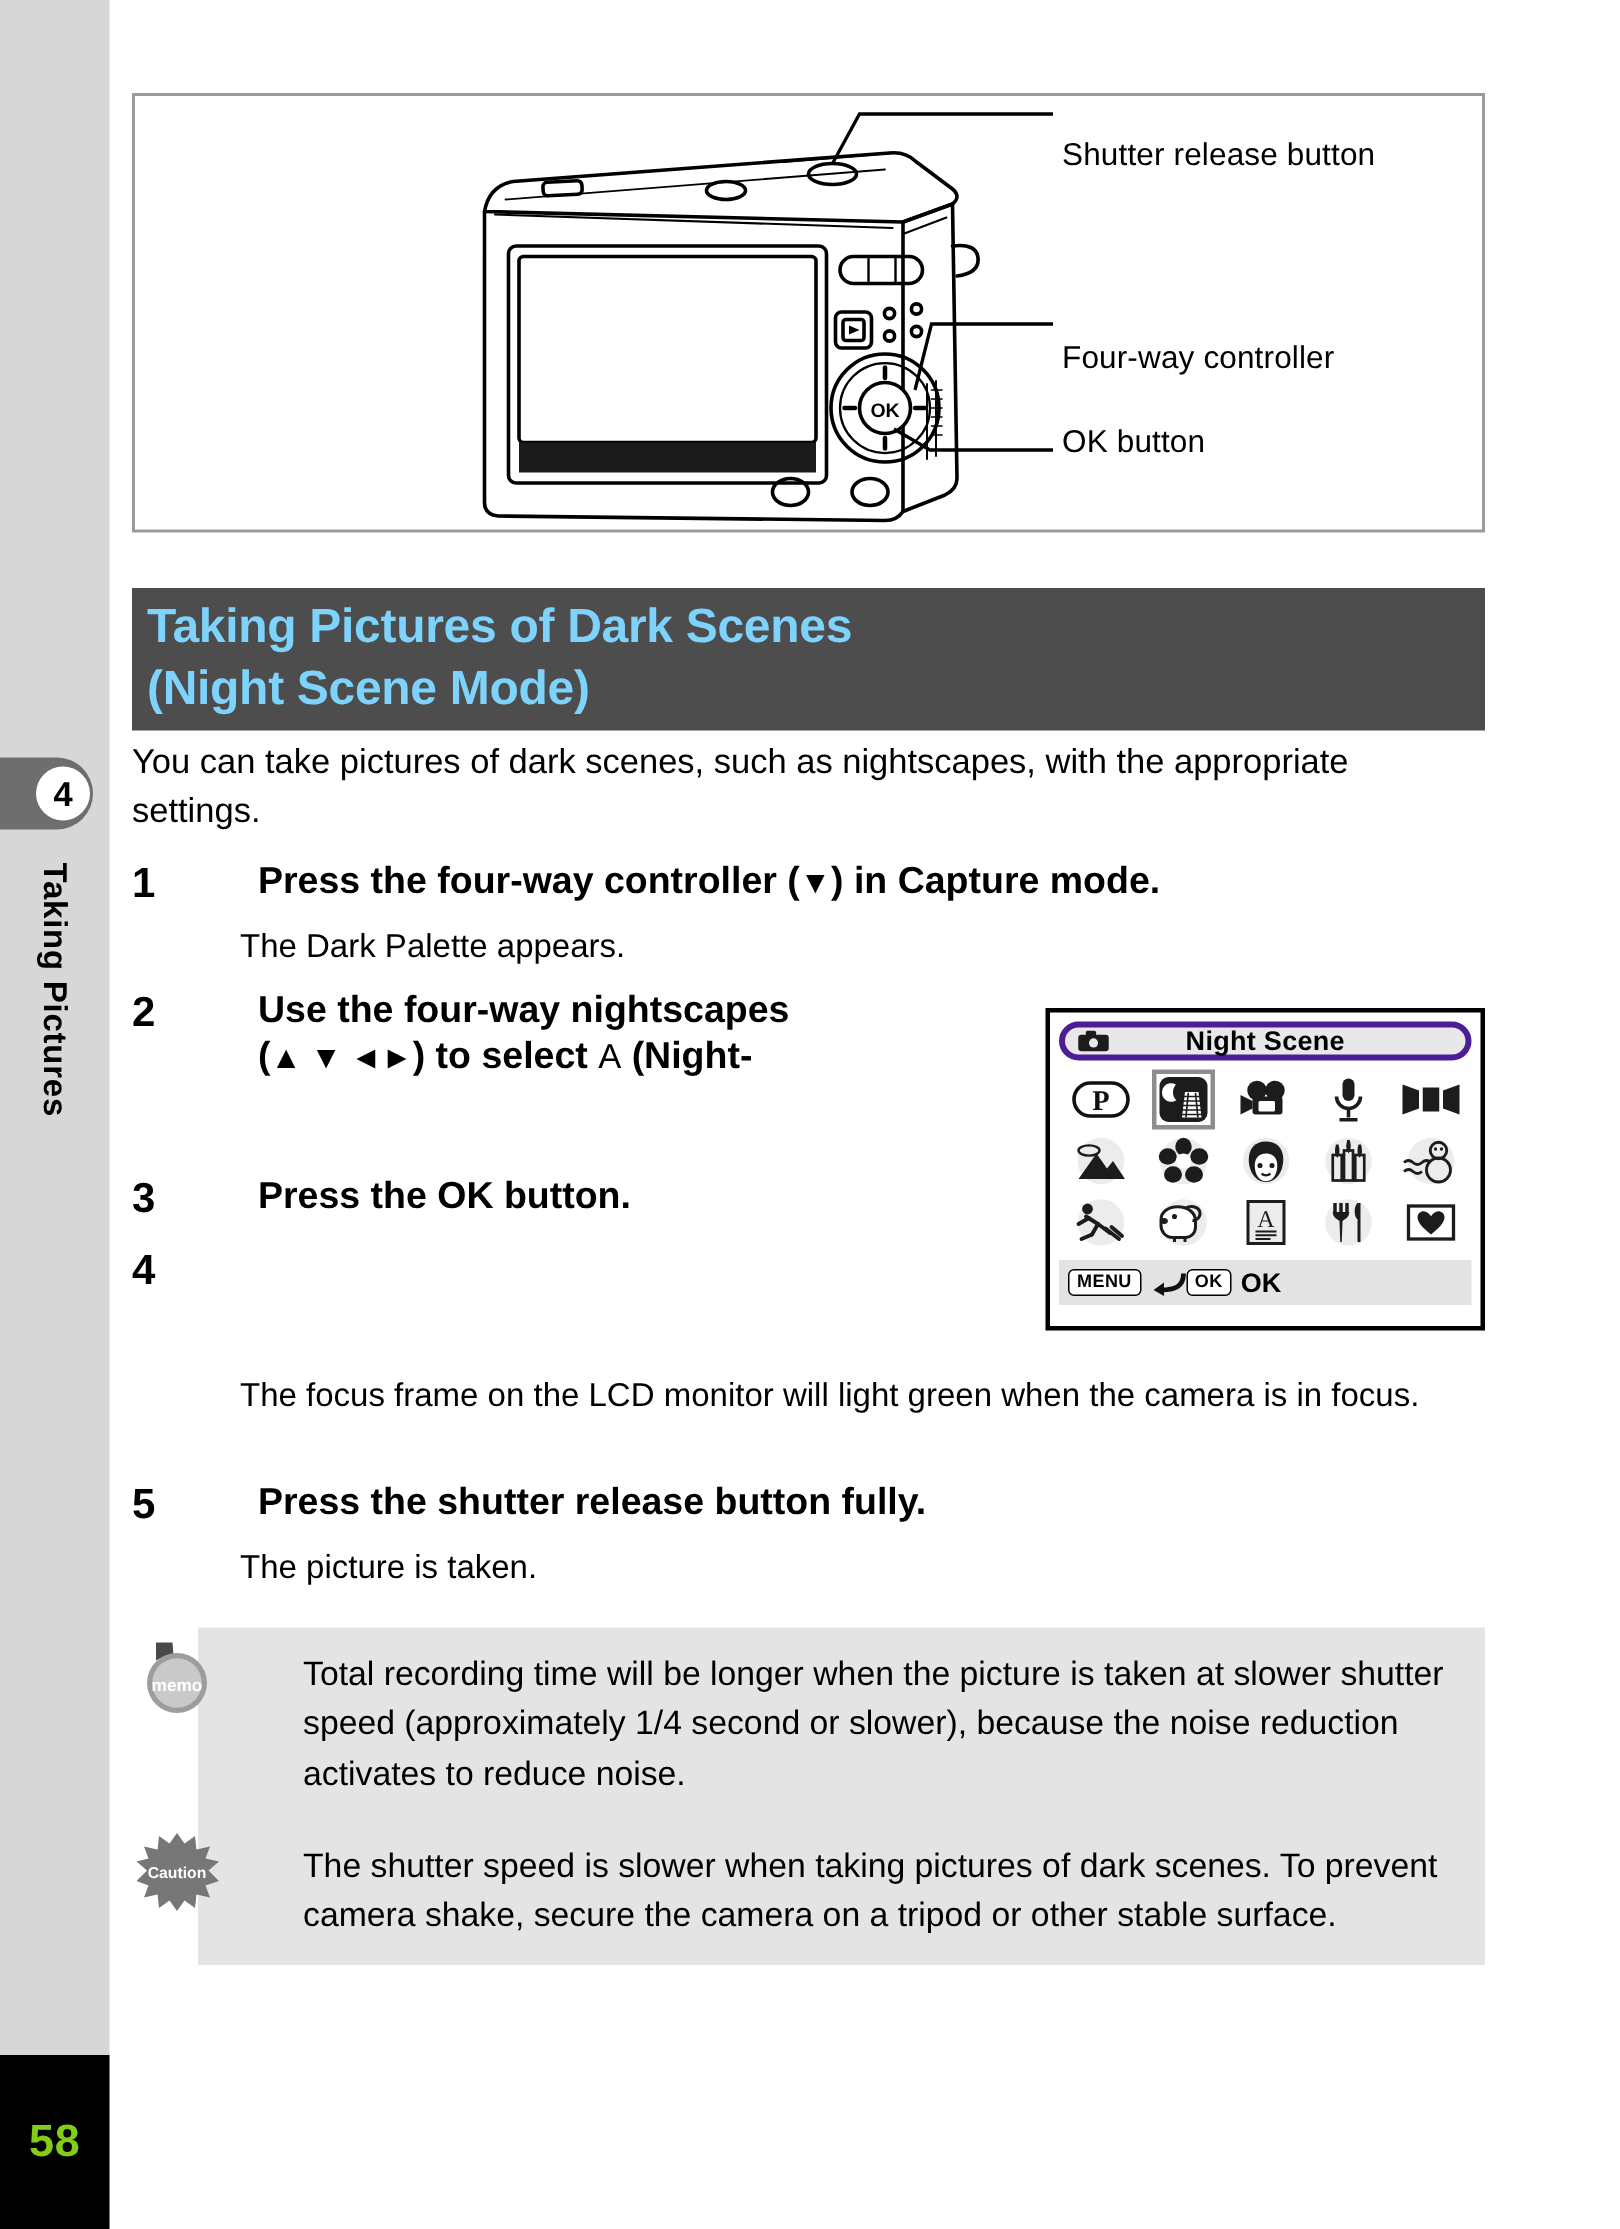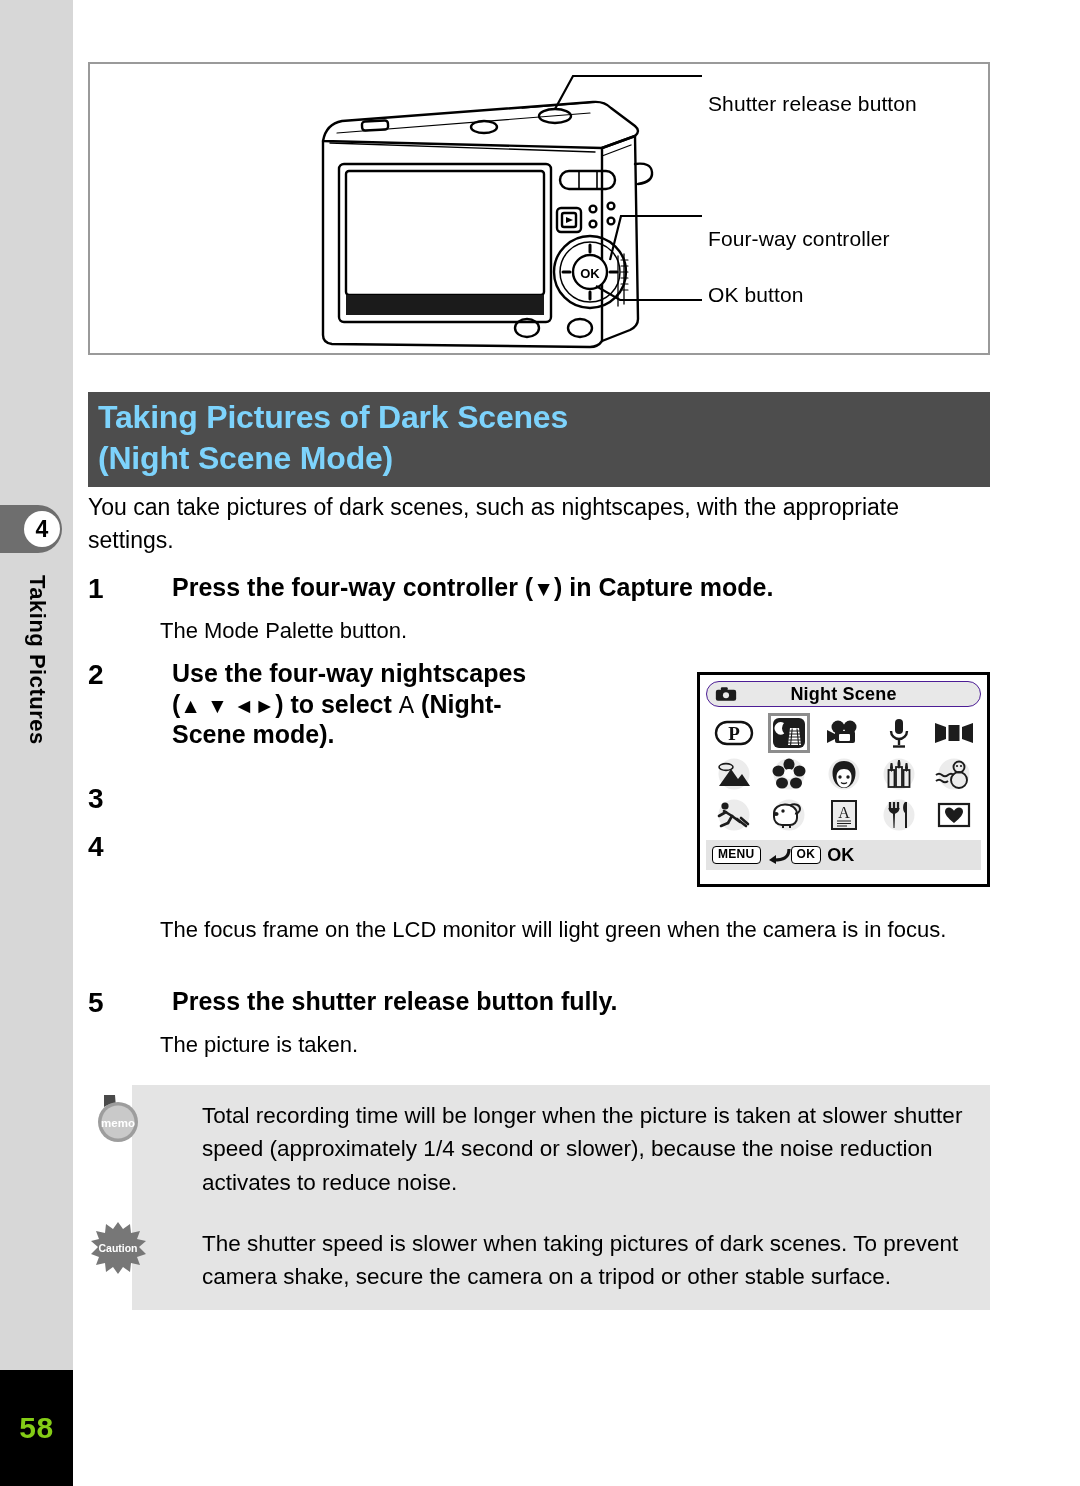--- a/index.html
+++ b/index.html
@@ -195,21 +195,21 @@
     height: 215px;
     border: 3px solid #000;
     background: #ffffff;
     box-sizing: border-box;
     padding: 6px;
   }
   #lcd-header {
     height: 26px;
     border-radius: 13px;
     background: #e8e8e8;
-    border: 1px solid #4c1d95;
+    border: 4px solid #4c1d95;
     display: flex;
     align-items: center;
     padding: 0 8px;
     box-sizing: border-box;
   }
   #lcd-header .cam-icon {
     width: 22px; height: 16px;
     flex: 0 0 22px;
     display: block;
   }
@@ -386,33 +386,33 @@
     <div class="t-line">Taking Pictures of Dark Scenes</div>
     <div class="t-line">(Night Scene Mode)</div>
   </div>
 
   <div id="intro">You can take pictures of dark scenes, such as nightscapes, with the appropriate settings.</div>
 
   <div class="step" id="step1">
     <div class="step-num">1</div>
     <div class="step-text"><span>Press the four-way controller (</span><span class="arrow-inline">▼</span><span>) in Capture mode.</span></div>
   </div>
-  <div class="step-desc" id="step1-desc">The Mode Palette button.</div>
+  <div class="step-desc" id="step1-desc">The Dark Palette appears.</div>
 
   <div class="step" id="step2">
     <div class="step-num">2</div>
     <div class="step-text">
       <div>Use the four-way nightscapes</div>
       <div><span>(</span><span class="arrow-inline">▲ ▼ ◄►</span><span>) to select </span><span class="mode-letter">A</span><span>  (Night-</span></div>
-      <div>Scene mode).</div>
     </div>
   </div>
 
   <div class="step" id="step3">
     <div class="step-num">3</div>
+    <div class="step-text">Press the OK button.</div>
   </div>
 
   <div class="step" id="step4">
     <div class="step-num">4</div>
   </div>
   <div class="step-desc" id="step4-desc">The focus frame on the LCD monitor will light green when the camera is in focus.</div>
 
   <div class="step" id="step5">
     <div class="step-num">5</div>
     <div class="step-text">Press the shutter release button fully.</div>

